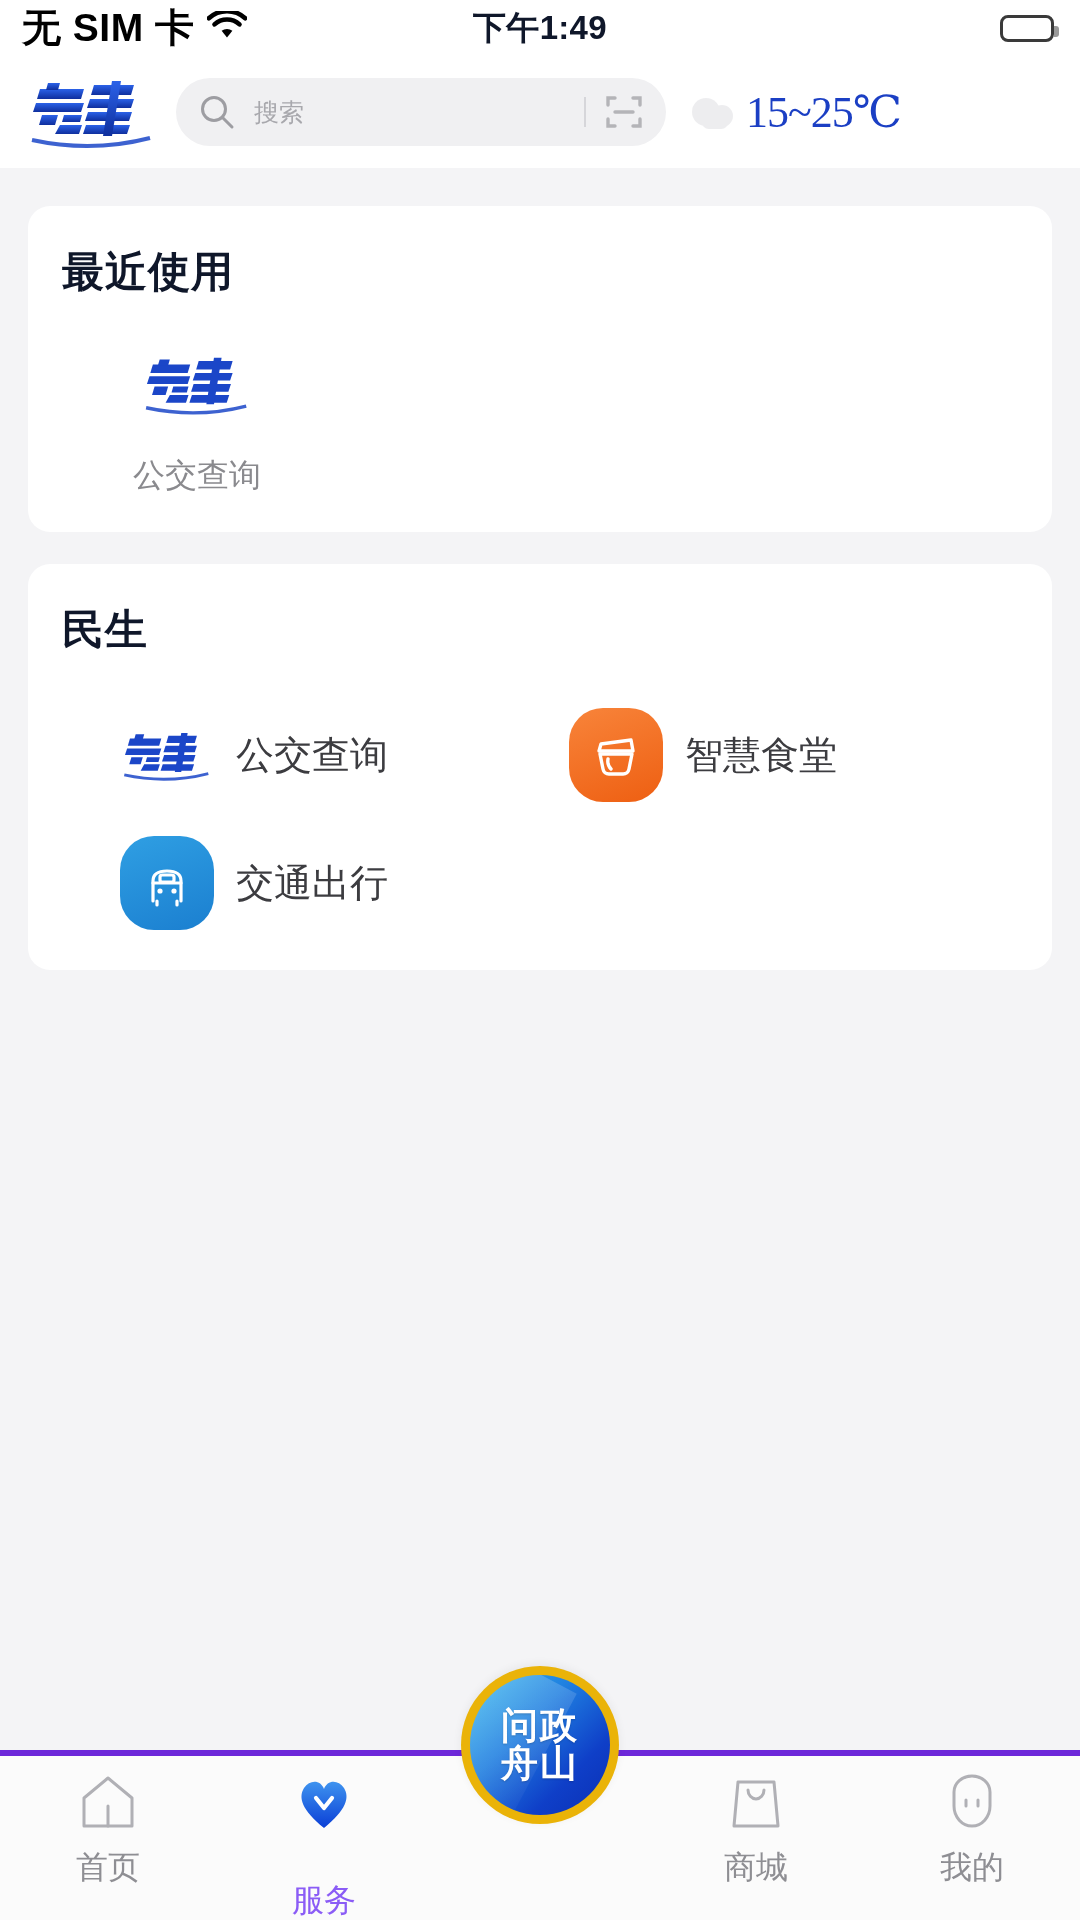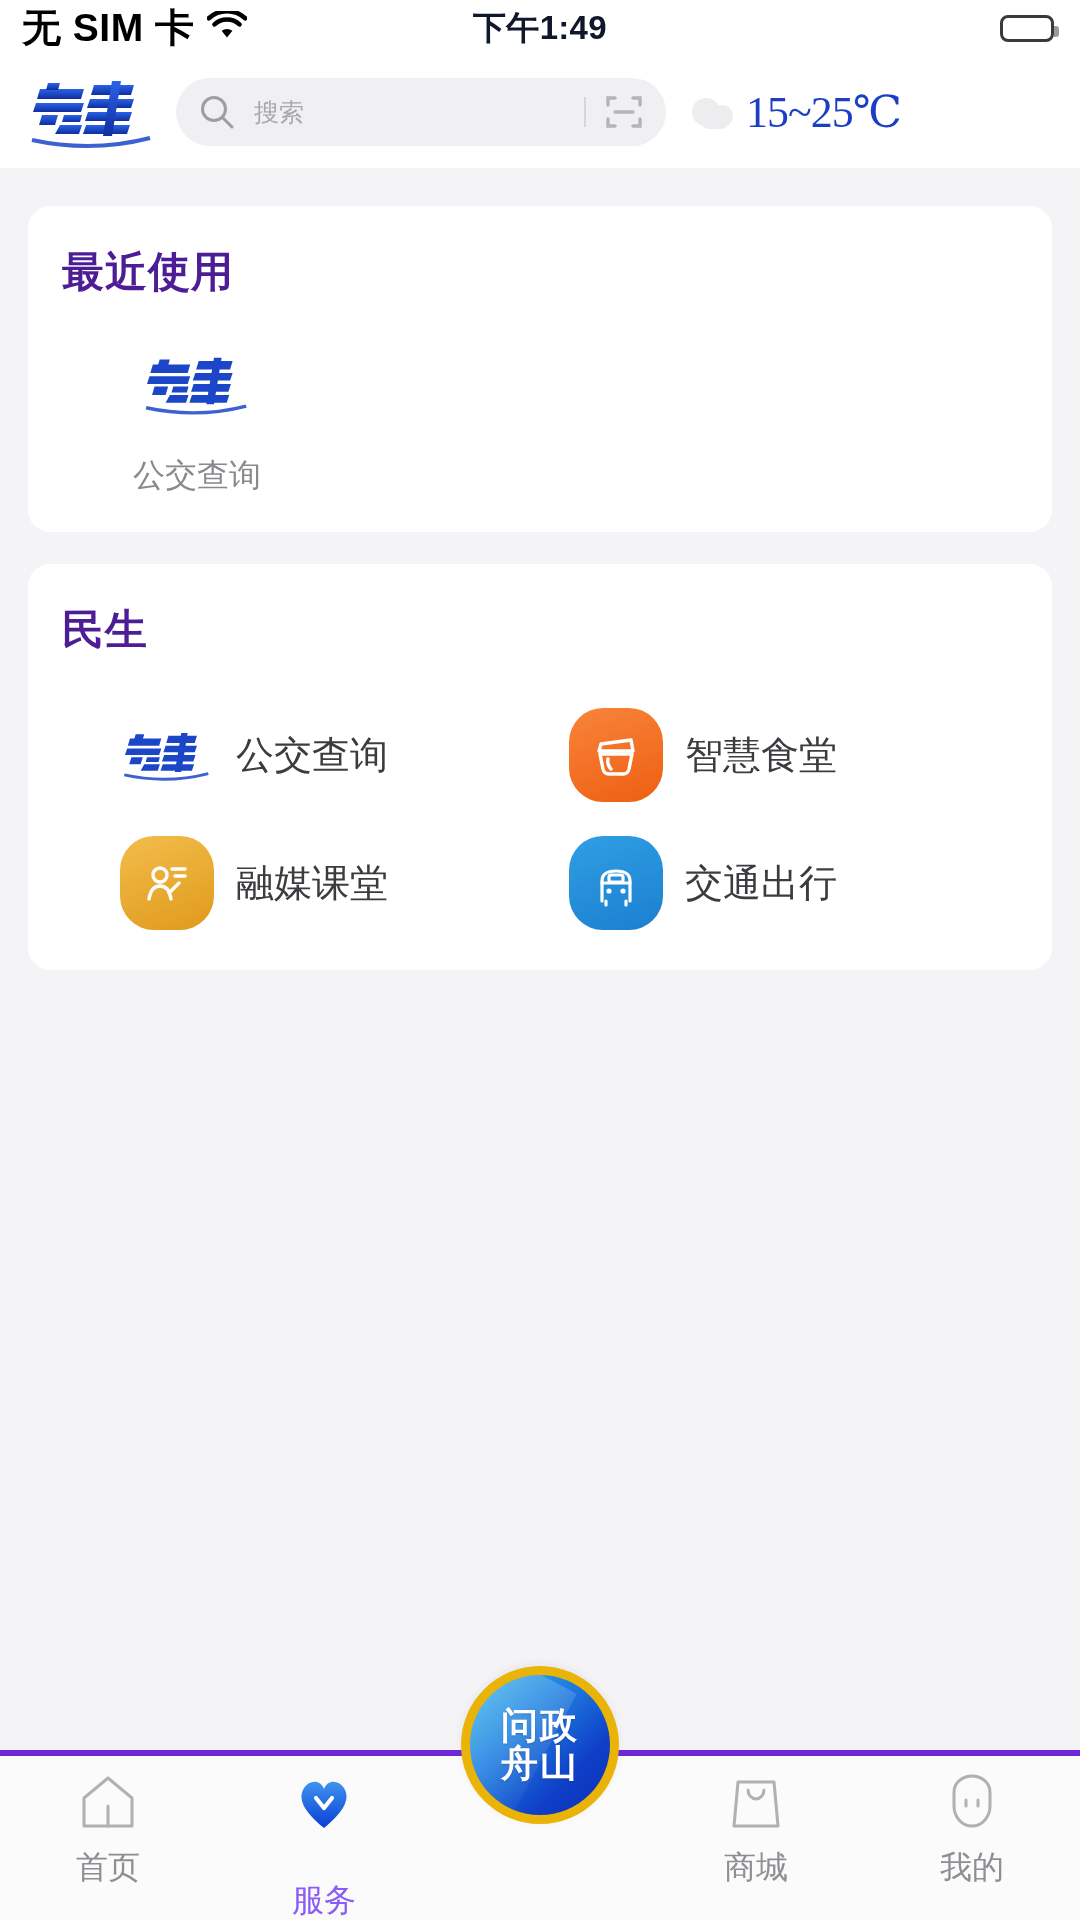--- a/index.html
+++ b/index.html
@@ -75,21 +75,21 @@
 
   
   .content{ position:absolute; top:168px; left:0; width:1080px; bottom:170px; }
 
   .card{
     background:#ffffff; border-radius:22px; margin:0 28px 32px 28px;
     padding:38px 34px 34px 34px;
   }
   .card:first-child{ margin-top:38px; }
   .card-title{
-    font-size:42px; font-weight:700; color:#4c1d95;
+    font-size:42px; font-weight:700; color:#0f172a;
     font-family:"Liberation Serif","DejaVu Serif",serif; letter-spacing:1px;
   }
 
   
   .recent-grid{ display:flex; margin-top:48px; padding-left:40px; }
   .recent-item{ width:190px; display:flex; flex-direction:column; align-items:center; }
   .recent-icon{ width:120px; height:72px; display:flex; align-items:center; justify-content:center; }
   .recent-label{
     margin-top:34px; font-size:32px; color:#8a8a8e;
     font-family:"Liberation Serif","DejaVu Serif",serif; white-space:nowrap;
@@ -302,36 +302,20 @@
                   <path d="M13 17 L43 13 L45 24 L11 24 Z"></path>
                   <path d="M12 27 H44 L41 42 A6 6 0 0 1 35 47 H21 A6 6 0 0 1 15 42 Z"></path>
                   <path d="M20 32 Q19 38 23 42"></path>
                 </g>
               </svg>
             </span>
           </span>
           <span class="svc-label">智慧食堂</span>
         </div>
 
-        <div class="svc-item">
-          <span class="svc-icon">
-            <span class="squircle" style="background:linear-gradient(160deg,#f2bd4b,#e09a1c);">
-              <svg width="56" height="56" viewBox="0 0 56 56">
-                <g stroke="#fff" stroke-width="3.4" fill="none" stroke-linecap="round" stroke-linejoin="round">
-                  <circle cx="21" cy="20" r="7"></circle>
-                  <path d="M10 44 Q12 31 21 31 Q30 31 32 44"></path>
-                  <line x1="33" y1="14" x2="46" y2="14"></line>
-                  <line x1="36" y1="21" x2="46" y2="21"></line>
-                  <line x1="30" y1="38" x2="40" y2="28"></line>
-                </g>
-              </svg>
-            </span>
-          </span>
-          <span class="svc-label">融媒课堂</span>
-        </div>
 
         <div class="svc-item">
           <span class="svc-icon">
             <span class="squircle" style="background:linear-gradient(160deg,#2f9fe3,#1b7fd0);">
               <svg width="56" height="56" viewBox="0 0 56 56">
                 <g stroke="#fff" stroke-width="3.2" fill="none" stroke-linecap="round" stroke-linejoin="round">
                   <path d="M14 46 V26 Q14 16 28 16 Q42 16 42 26 V46"></path>
                   <path d="M14 28 H42"></path>
                   <rect x="21" y="20" width="14" height="7" rx="2"></rect>
                   <circle cx="21" cy="36" r="2.6" fill="#fff" stroke="none"></circle>

